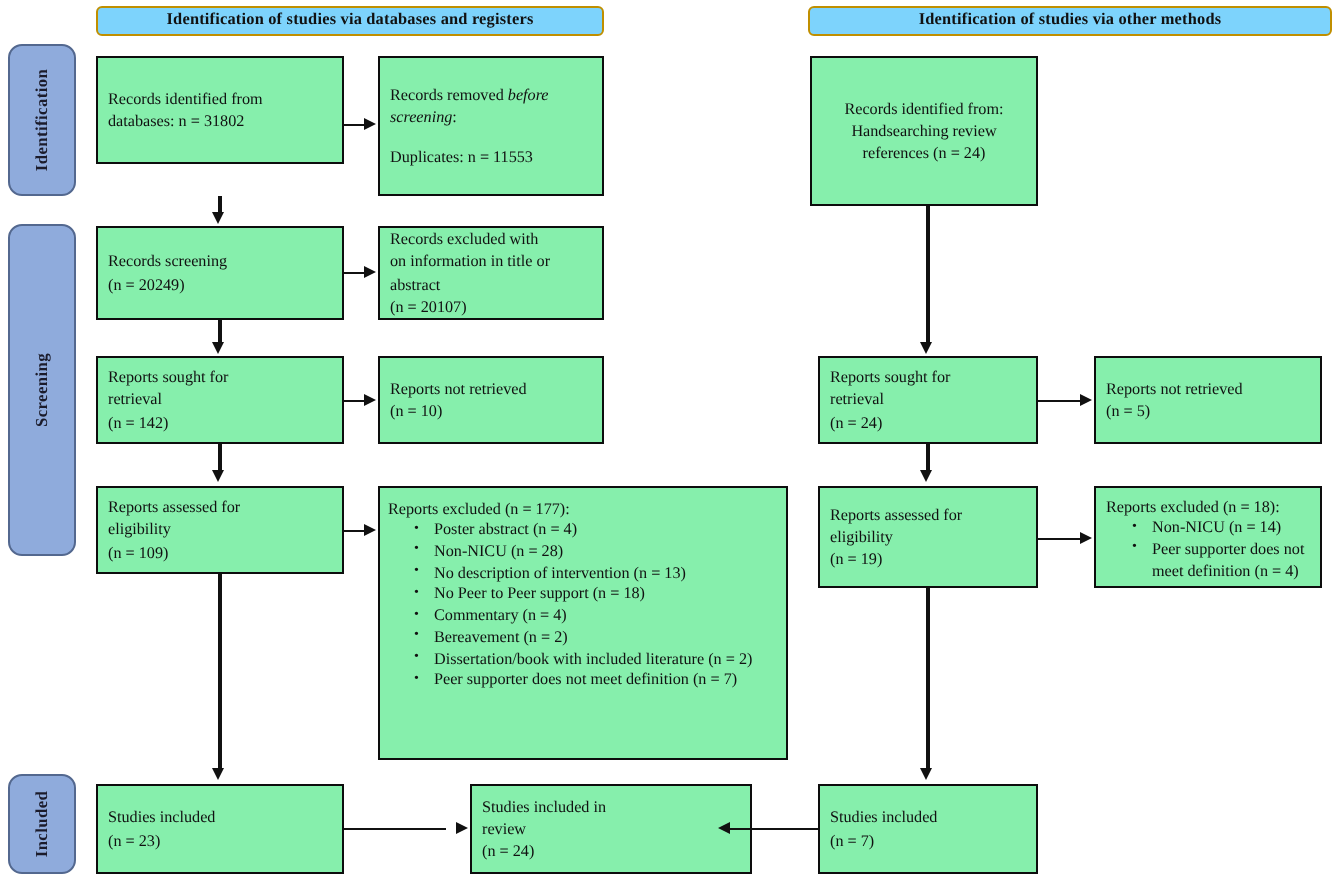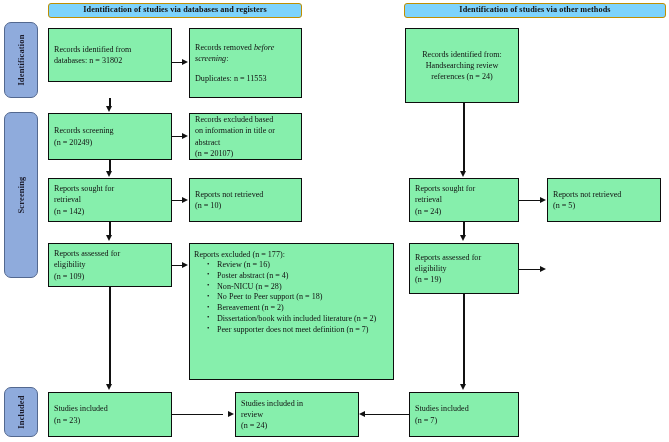--- a/index.html
+++ b/index.html
@@ -107,21 +107,21 @@
   
   .bx-records-id      { left: 48px;  top: 28px;  width: 124px; height: 54px; }
   .bx-records-removed { left: 189px; top: 28px;  width: 113px; height: 70px; }
   .bx-records-screen  { left: 48px;  top: 113px; width: 124px; height: 47px; }
   .bx-records-excl    { left: 189px; top: 113px; width: 113px; height: 47px; }
   .bx-reports-sought  { left: 48px;  top: 178px; width: 124px; height: 44px; }
   .bx-reports-notret  { left: 189px; top: 178px; width: 113px; height: 44px; }
   .bx-reports-assess  { left: 48px;  top: 243px; width: 124px; height: 44px; }
   .bx-reports-excl    { left: 189px; top: 243px; width: 205px; height: 137px; padding: 5px 5px 5px 4px; }
   .bx-studies-incl-l  { left: 48px;  top: 392px; width: 124px; height: 45px; }
-  .bx-studies-review  { left: 235px; top: 392px; width: 124px; height: 45px; }
+  .bx-studies-review  { left: 235px; top: 392px; width: 141px; height: 45px; }
 
   
   .bx-records-hand    { left: 405px; top: 28px;  width: 114px; height: 75px; }
   .bx-r-sought        { left: 409px; top: 178px; width: 110px; height: 44px; }
   .bx-r-notret        { left: 547px; top: 178px; width: 114px; height: 44px; }
   .bx-r-assess        { left: 409px; top: 243px; width: 110px; height: 51px; }
   .bx-r-excl          { left: 547px; top: 243px; width: 114px; height: 51px; }
   .bx-r-studies       { left: 409px; top: 392px; width: 110px; height: 45px; }
 
   
@@ -185,21 +185,21 @@
     <div class="line" style="height:9px"></div>
     <div class="line">Duplicates: n = 11553</div>
   </div>
 
   <div class="box bx-records-screen">
     <div class="line">Records screening</div>
     <div class="line">(n = 20249)</div>
   </div>
 
   <div class="box bx-records-excl">
-    <div class="line">Records excluded based</div>
+    <div class="line">Records excluded with</div>
     <div class="line">on information in title or</div>
     <div class="line">abstract</div>
     <div class="line">(n = 20107)</div>
   </div>
 
   <div class="box bx-reports-sought">
     <div class="line">Reports sought for</div>
     <div class="line">retrieval</div>
     <div class="line">(n = 142)</div>
   </div>
@@ -211,24 +211,25 @@
 
   <div class="box bx-reports-assess">
     <div class="line">Reports assessed for</div>
     <div class="line">eligibility</div>
     <div class="line">(n = 109)</div>
   </div>
 
   <div class="box thin bx-reports-excl" style="justify-content:flex-start">
     <div class="line">Reports excluded (n = 177):</div>
     <ul>
-      <li>Review (n = 16)</li>
       <li>Poster abstract (n = 4)</li>
       <li>Non-NICU (n = 28)</li>
+      <li>No description of intervention (n = 13)</li>
       <li>No Peer to Peer support (n = 18)</li>
+      <li>Commentary (n = 4)</li>
       <li>Bereavement (n = 2)</li>
       <li>Dissertation/book with included literature (n = 2)</li>
       <li>Peer supporter does not meet definition (n = 7)</li>
     </ul>
   </div>
 
   <div class="box bx-studies-incl-l">
     <div class="line">Studies included</div>
     <div class="line">(n = 23)</div>
   </div>
@@ -255,20 +256,27 @@
     <div class="line">Reports not retrieved</div>
     <div class="line">(n = 5)</div>
   </div>
 
   <div class="box bx-r-assess">
     <div class="line">Reports assessed for</div>
     <div class="line">eligibility</div>
     <div class="line">(n = 19)</div>
   </div>
 
+  <div class="box thin bx-r-excl" style="justify-content:flex-start">
+    <div class="line">Reports excluded (n = 18):</div>
+    <ul>
+      <li>Non-NICU (n = 14)</li>
+      <li>Peer supporter does not meet definition (n = 4)</li>
+    </ul>
+  </div>
 
   <div class="box bx-r-studies">
     <div class="line">Studies included</div>
     <div class="line">(n = 7)</div>
   </div>
 
   <div class="ln h" style="left:172px; top:62px; width:11px;"></div>
   <div class="arrow right" style="left:182px; top:58.8px;"></div>
 
   <div class="ln v" style="left:109.3px; top:98px; height:9px;"></div>

